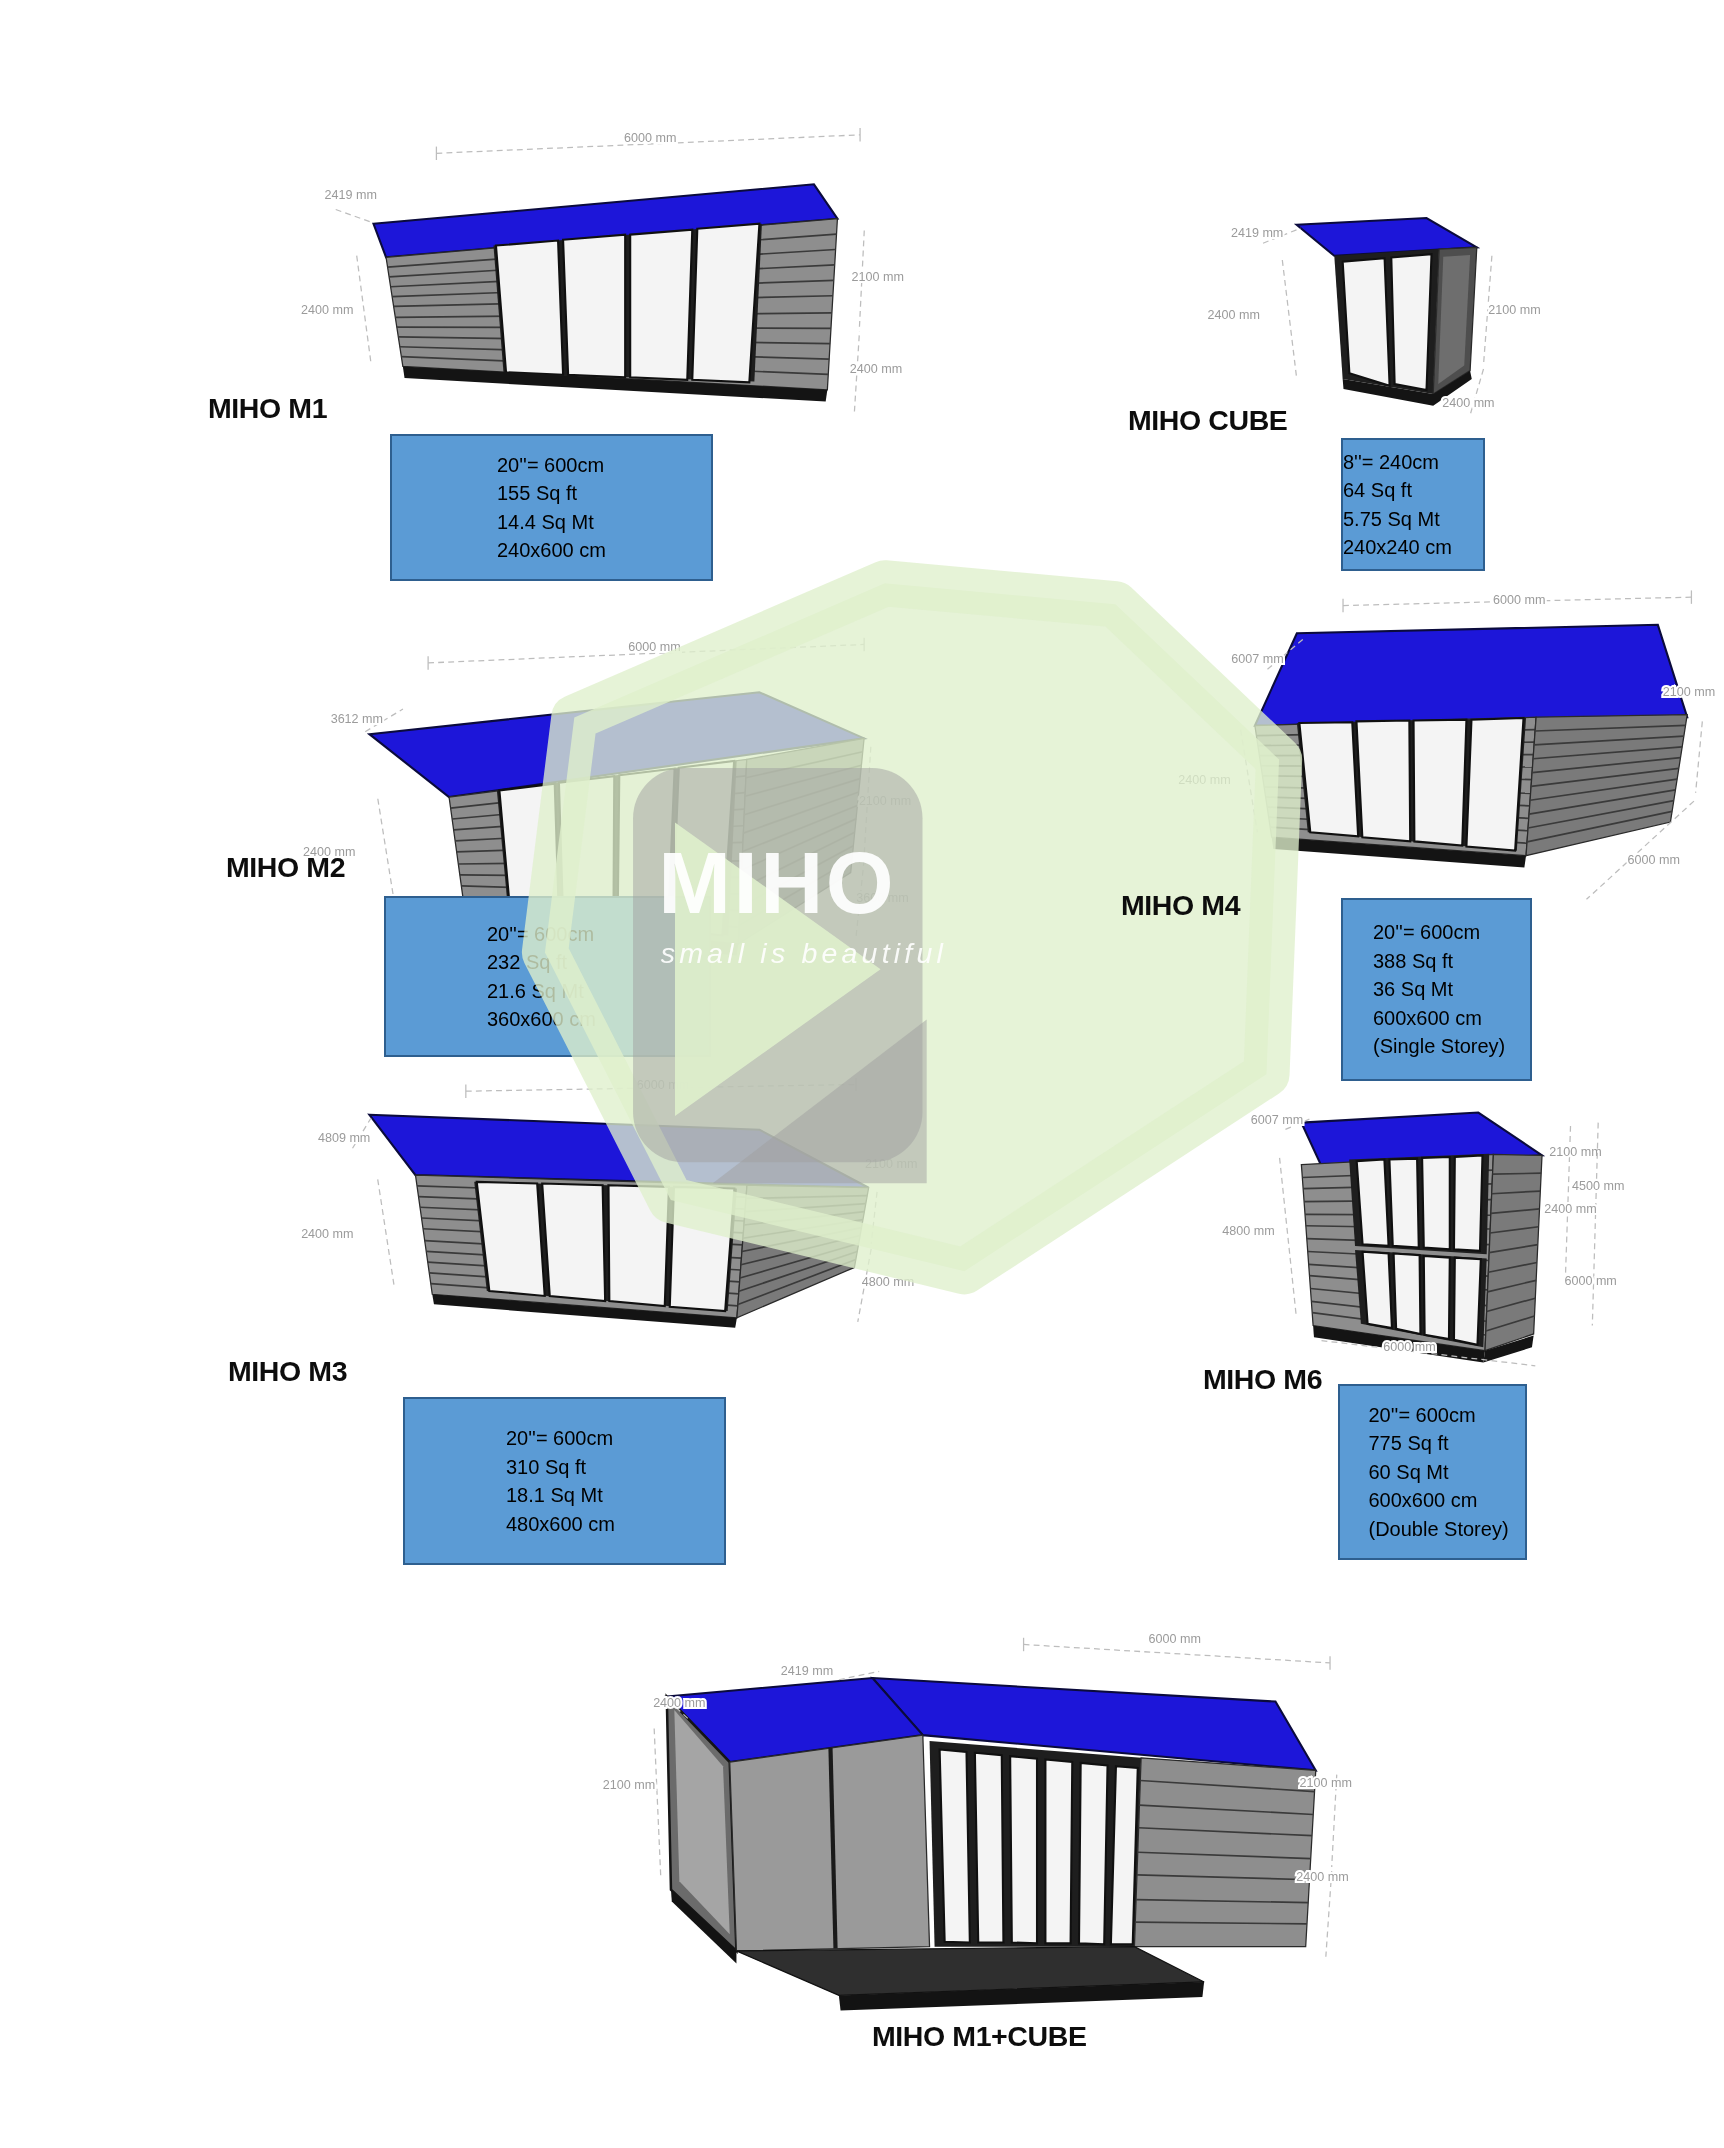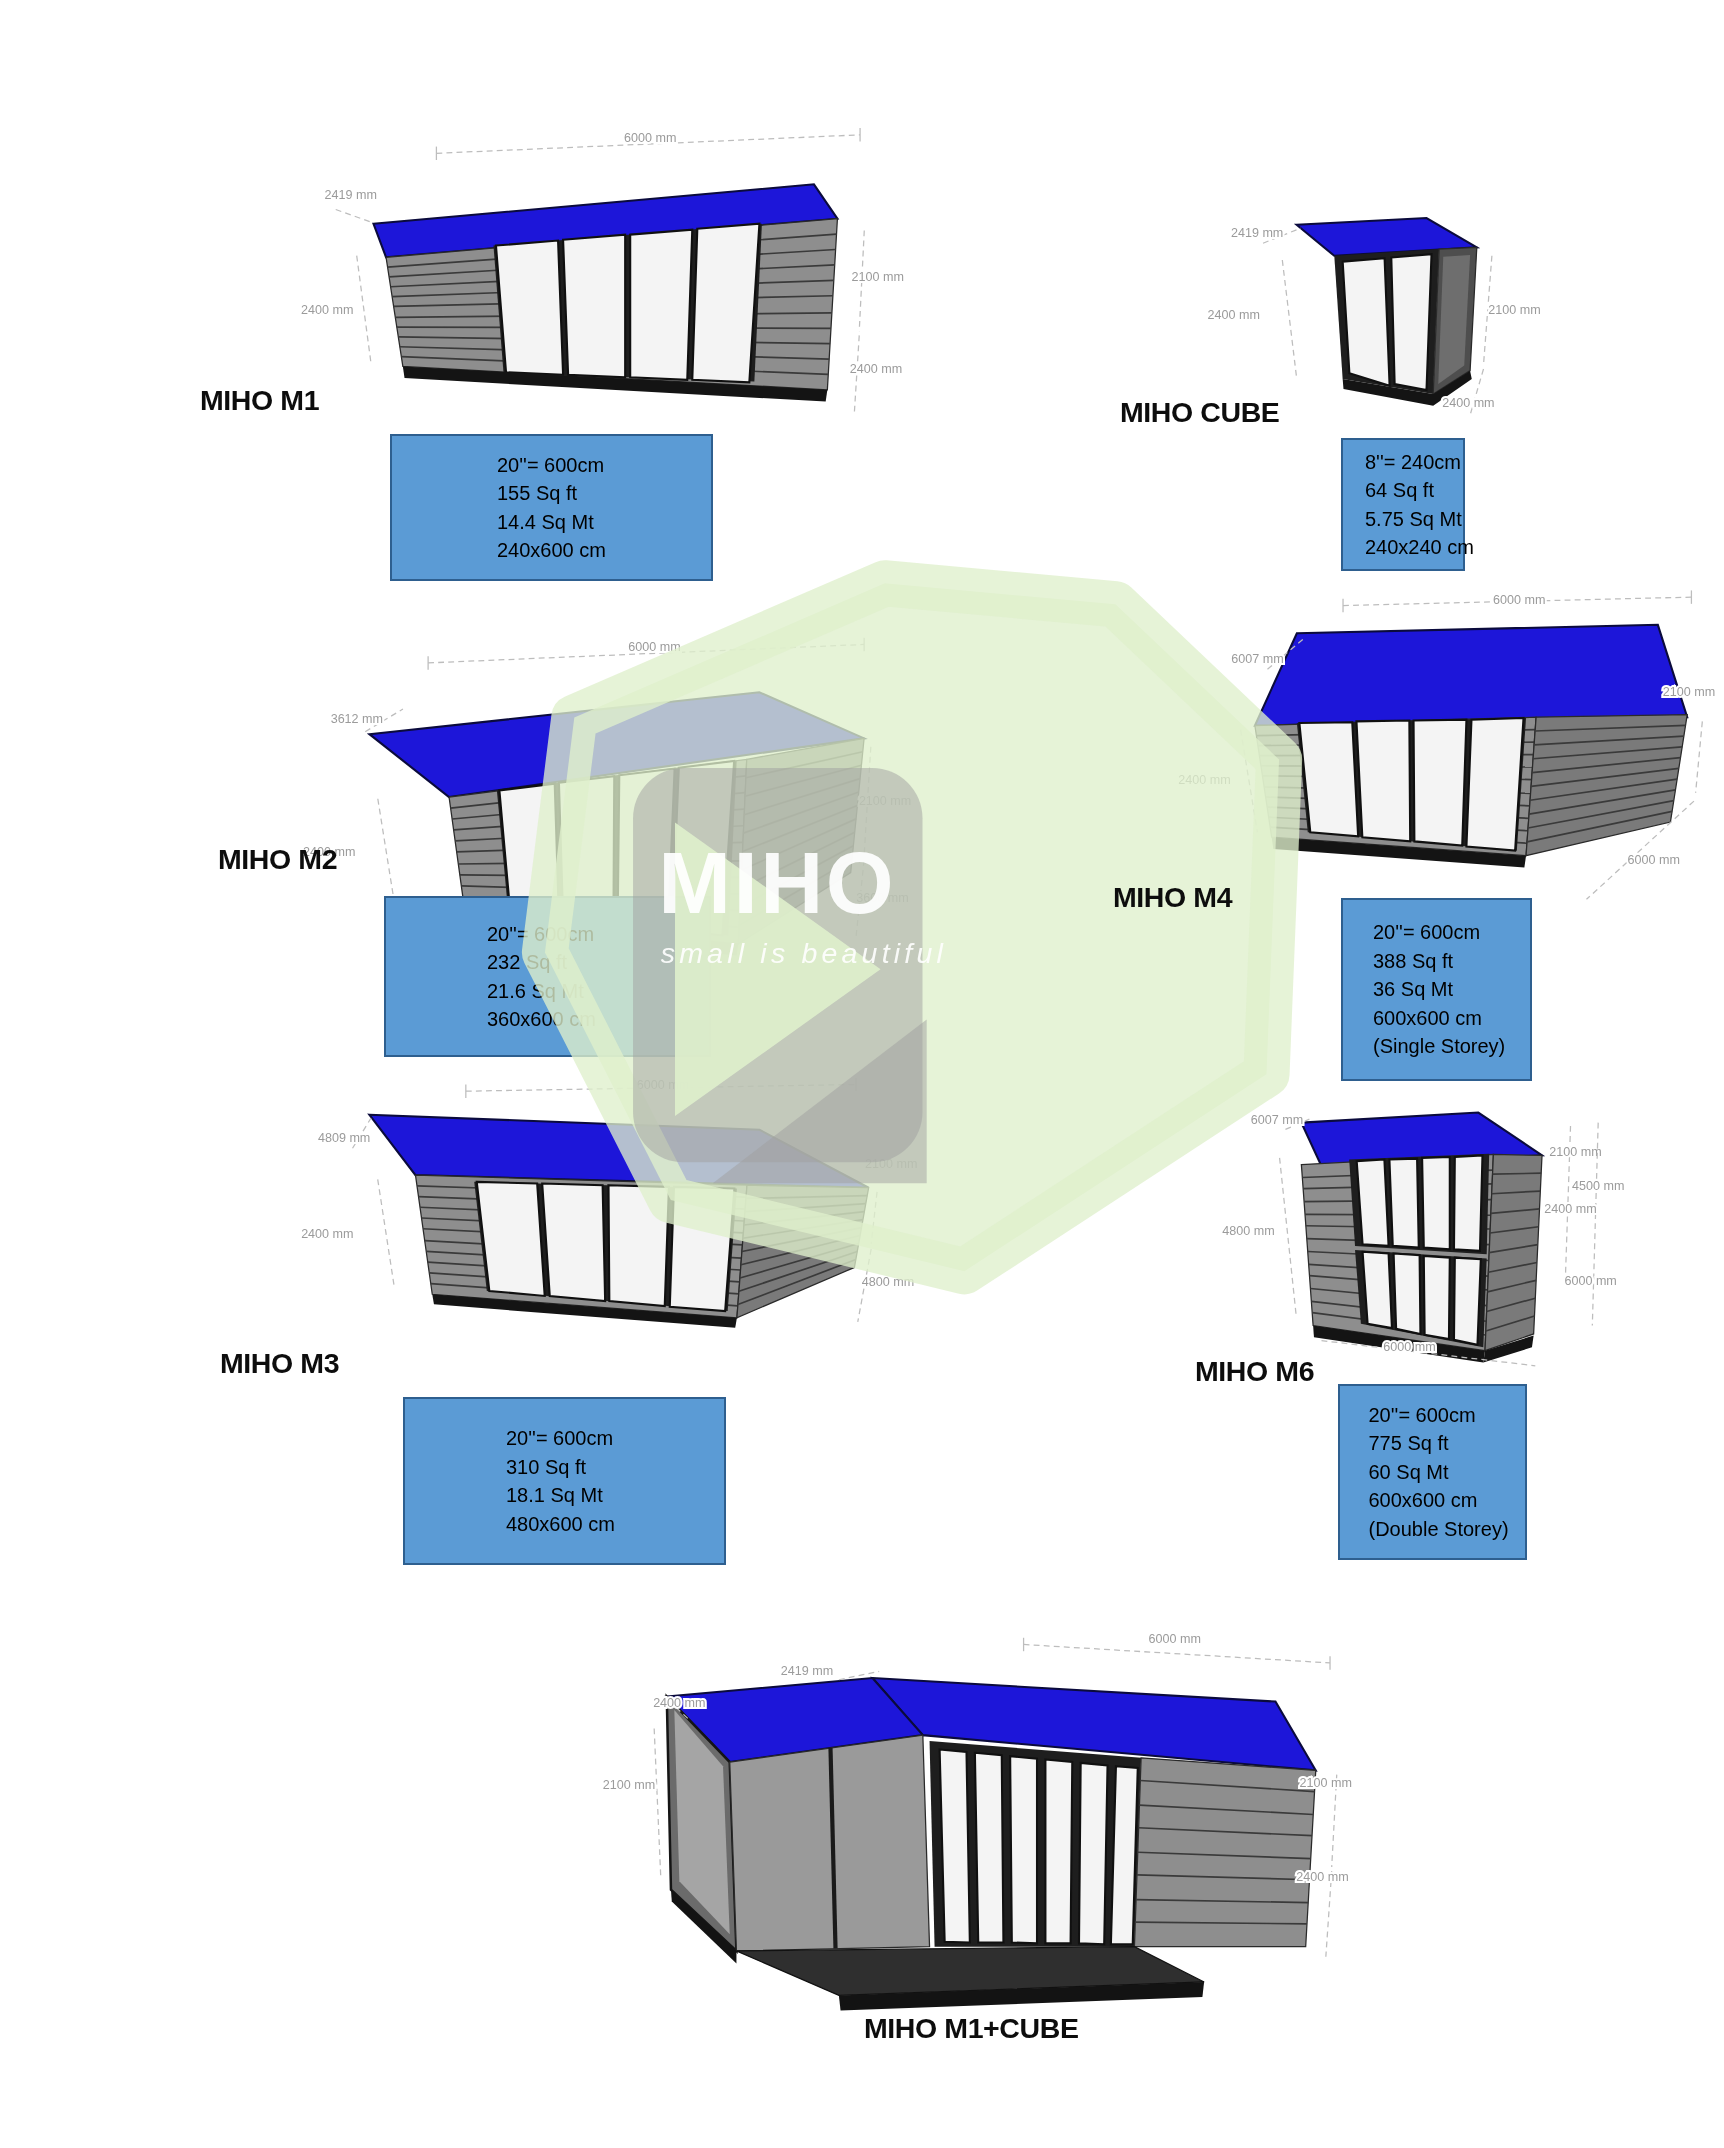--- a/index.html
+++ b/index.html
@@ -14,21 +14,21 @@
   .wall{fill:#8e8e8e;stroke:#2a2a2a;stroke-width:1.5;}
   .wallside{fill:#7a7a7a;stroke:#2a2a2a;stroke-width:1.5;}
   .wallglass{fill:#6b6b6b;stroke:#151515;stroke-width:3;}
   .innerwall{fill:#9a9a9a;stroke:#2a2a2a;stroke-width:1.5;}
   .slat{stroke:#3a3a3a;stroke-width:2;}
   .frame{fill:#1e1e1e;}
   .pane{fill:#f4f4f4;stroke:#101010;stroke-width:2.5;}
   .base{fill:#141414;}
   .floor{fill:#2f2f2f;stroke:#111;stroke-width:1.5;}
   .floorface{fill:#131313;}
-  .mlabel{position:absolute;margin:0;font-weight:700;font-size:28.5px;letter-spacing:-0.4px;
+  .mlabel{position:absolute;margin:8px;font-weight:700;font-size:28.5px;letter-spacing:-0.4px;
           color:#0d0d0d;white-space:nowrap;z-index:10;}
   .spec{position:absolute;background:#5b9bd5;border:2.5px solid #2e5f8f;color:#000000;
         font-size:20px;line-height:28.5px;display:flex;flex-direction:column;justify-content:center;
         box-sizing:border-box;z-index:2;}
   .sline{white-space:nowrap;}
   .wm{position:absolute;z-index:5;pointer-events:none;}
   .wm-hex{fill:#dff0cc;fill-opacity:0.78;stroke:#dff0cc;stroke-opacity:0.78;stroke-width:55;
           stroke-linejoin:round;}
   .wm-gray{fill:#a0a0a0;fill-opacity:0.5;}
   .wm-green{fill:#dff0cc;fill-opacity:0.9;}
@@ -377,21 +377,21 @@
   <h2 class="mlabel" style="left:1195px;top:1355px;">MIHO M6</h2>
   <h2 class="mlabel" style="left:864px;top:2012px;">MIHO M1+CUBE</h2>
 
   <div class="spec" style="left:390px;top:434px;width:323px;height:147px;padding-left:105px;">
     <div class="sline">20''= 600cm</div>
     <div class="sline">155 Sq ft</div>
     <div class="sline">14.4 Sq Mt</div>
     <div class="sline">240x600 cm</div>
   </div>
 
-  <div class="spec" style="left:1341px;top:438px;width:124px;height:133px;padding-left:22px;">
+  <div class="spec" style="left:1341px;top:438px;width:144px;height:133px;">
     <div class="sline">8''= 240cm</div>
     <div class="sline">64 Sq ft</div>
     <div class="sline">5.75 Sq Mt</div>
     <div class="sline">240x240 cm</div>
   </div>
 
   <div class="spec" style="left:384px;top:896px;width:327px;height:161px;padding-left:101px;">
     <div class="sline">20''= 600cm</div>
     <div class="sline">232 Sq ft</div>
     <div class="sline">21.6 Sq Mt</div>

